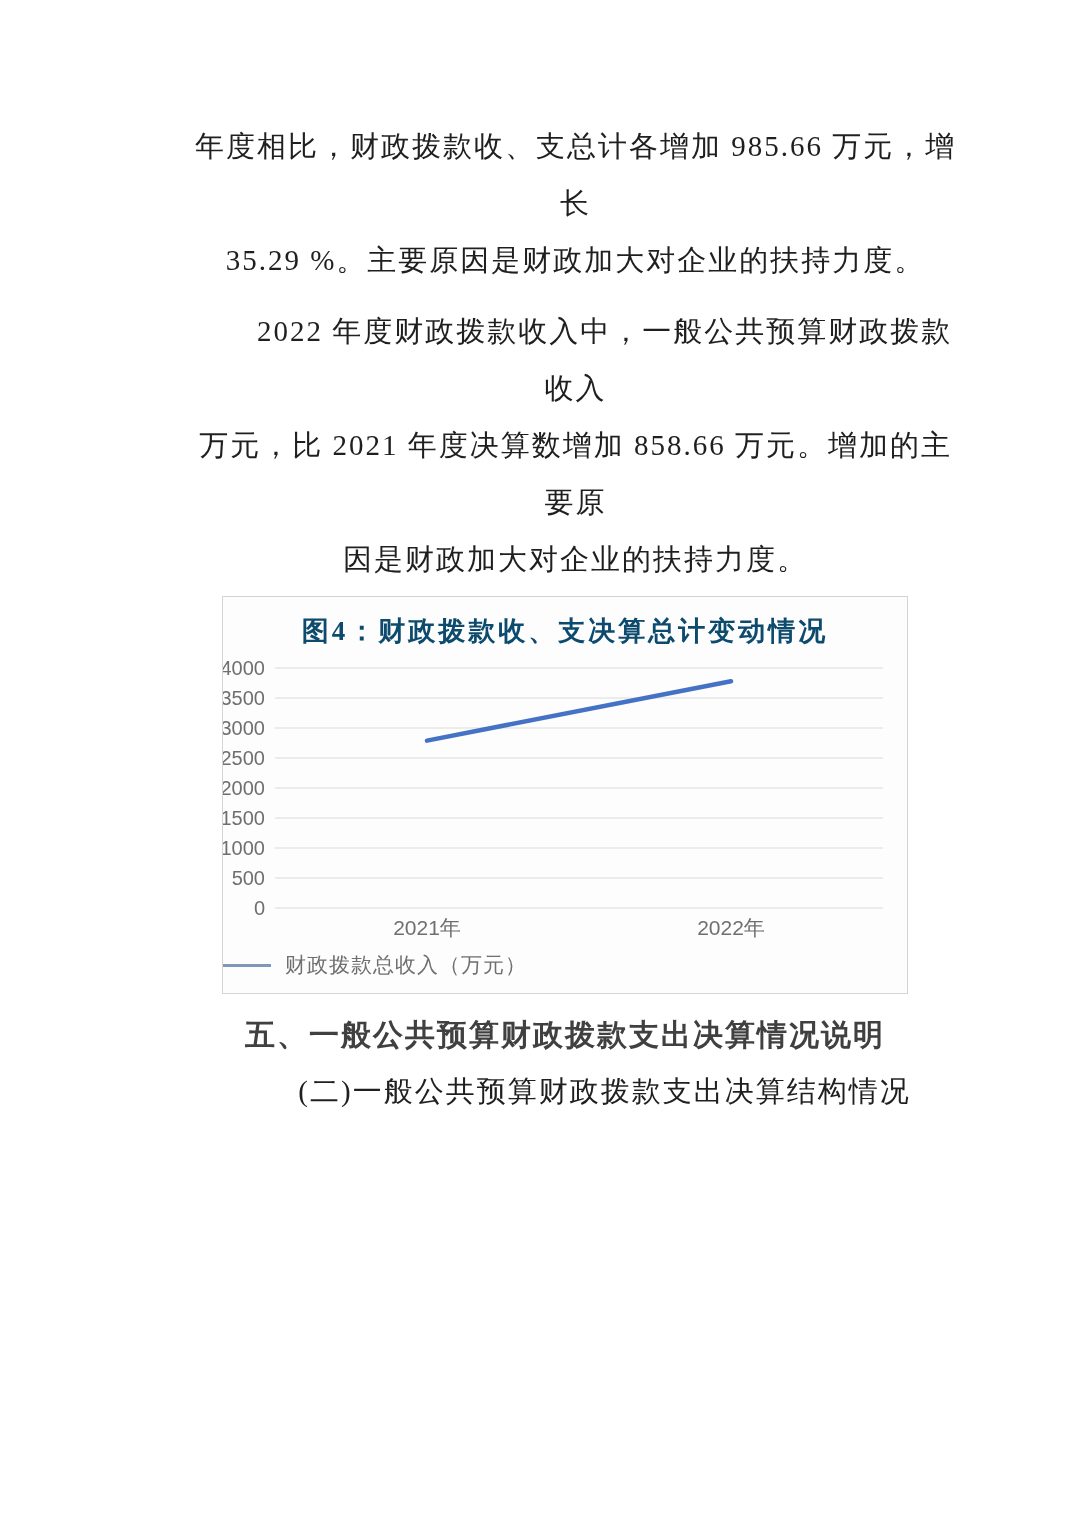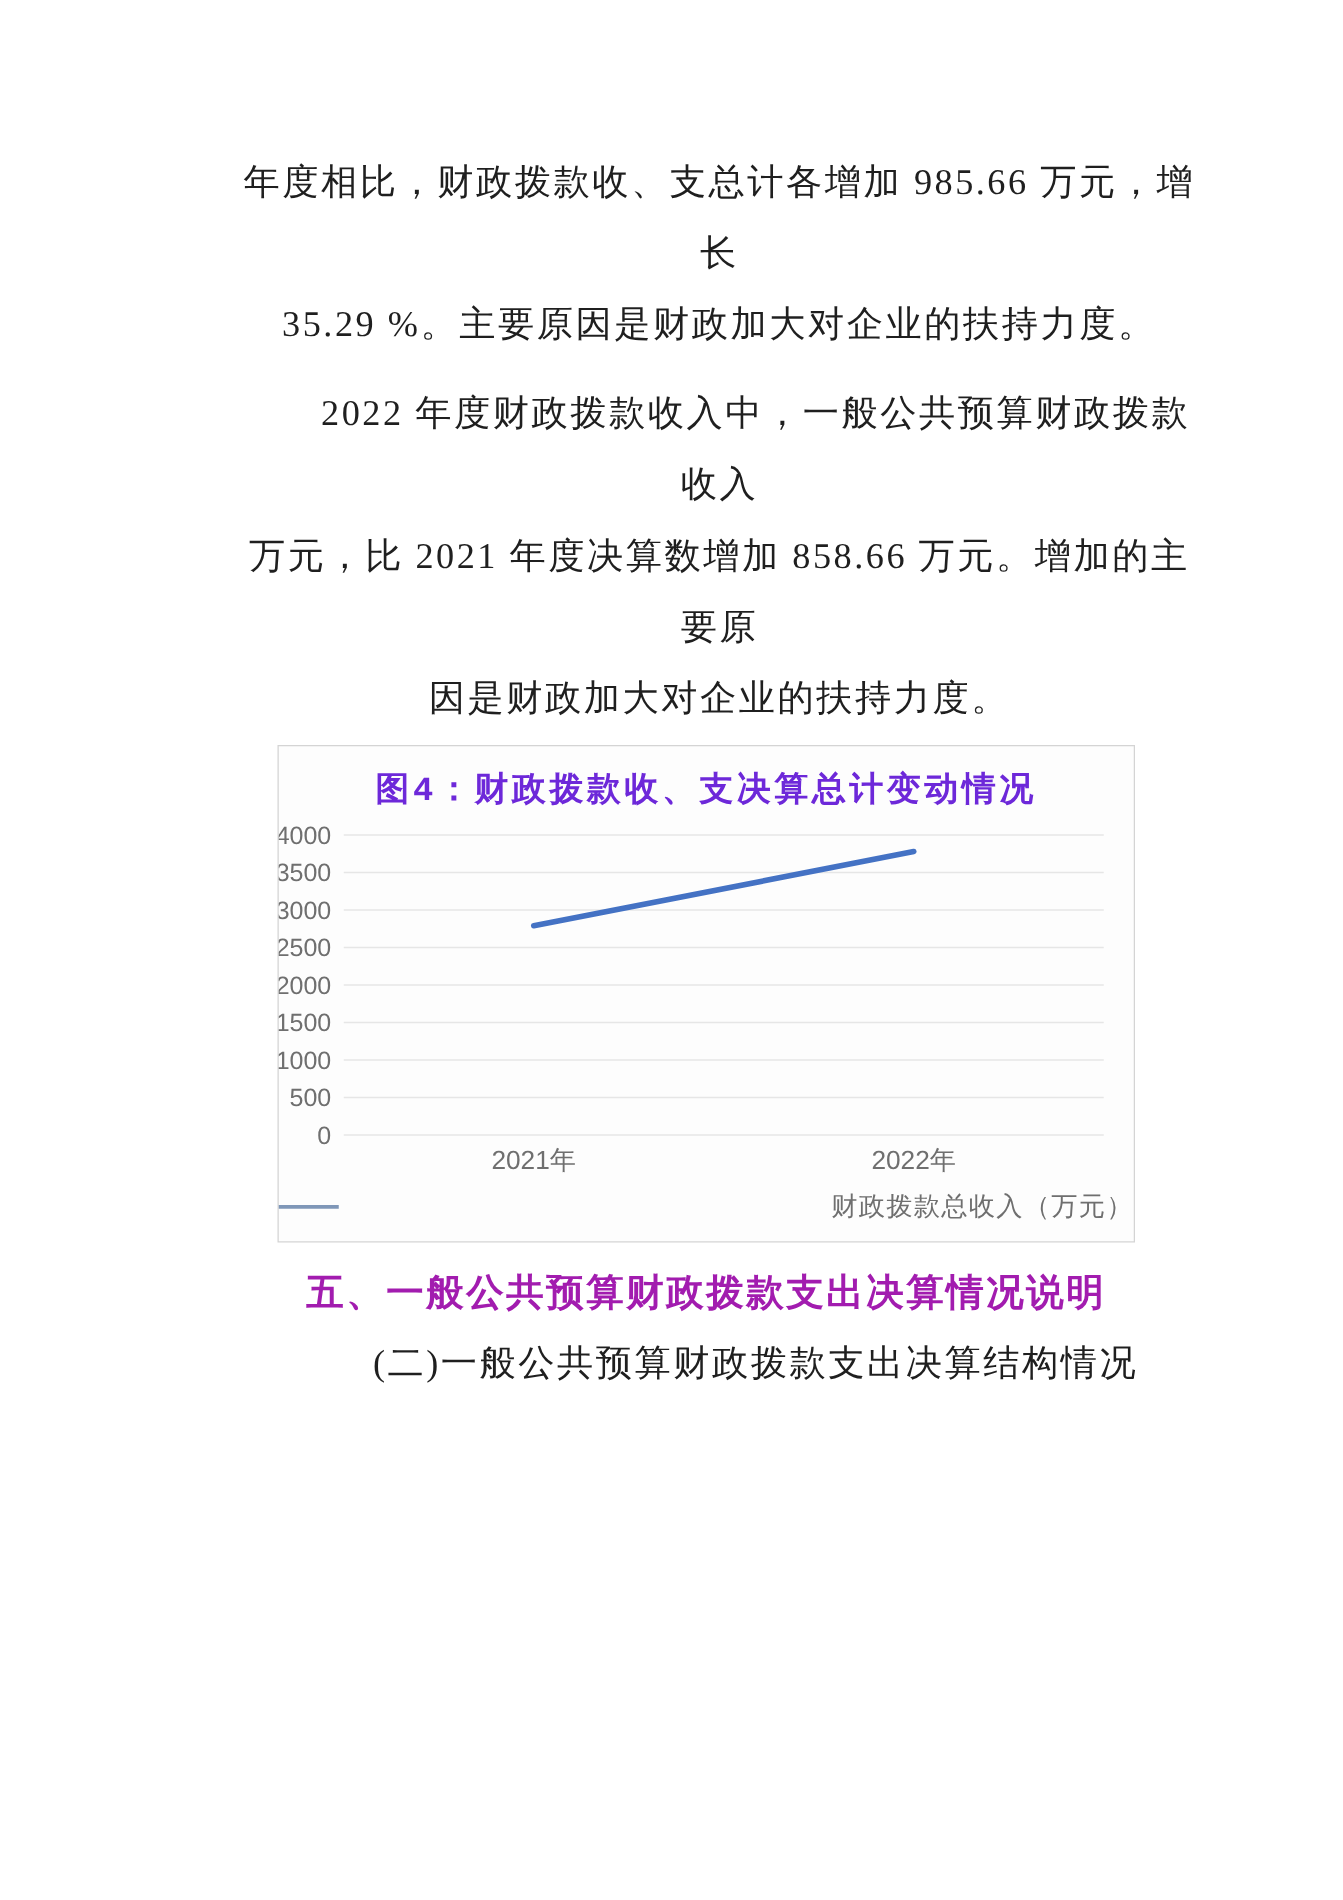--- a/index.html
+++ b/index.html
@@ -14,36 +14,36 @@
   }
   .para{
     font-size:29px;line-height:57px;letter-spacing:2px;
     white-space:pre-line;margin:0;text-align:center;
   }
   .indent{text-indent:2em;}
   .mt14{margin-top:14px;}
   .section-heading{
     font-family:"Liberation Sans","DejaVu Sans",sans-serif;
     font-weight:bold;font-size:30px;line-height:57px;letter-spacing:2px;
-    color:#a21caf;margin:12px 0 0 0;text-indent:2em;
+    color:#404040;margin:12px 0 0 0;text-indent:2em;
   }
   
   .figure{
     position:relative;margin:8px 0 0 37px;width:684px;height:396px;
     border:1px solid #d4d4d4;background:#fdfdfd;
   }
   .chart-title{
     position:absolute;top:16px;left:0;width:100%;text-align:center;
-    font-family:Liberation Mono, monospace;
-    font-weight:bold;font-size:27px;letter-spacing:3px;color:#6d28d9;
+    font-family:Liberation Serif, serif;
+    font-weight:bold;font-size:27px;letter-spacing:3px;color:#0c4a6e;
   }
   svg.plot{position:absolute;top:50px;left:0;}
   .legend{
     position:absolute;left:0;bottom:14px;width:100%;
-    display:flex;align-items:center;justify-content:space-between;gap:14px;
+    display:flex;align-items:center;justify-content:flex-start;gap:14px;
   }
   .legend-sample{display:inline-block;width:48px;height:3px;background:#7f97b8;}
   .legend-label{
     font-family:"Liberation Sans","DejaVu Sans",sans-serif;
     font-size:21px;color:#6f6f6f;letter-spacing:1px;
   }
 </style>
 </head>
 <body>
 

